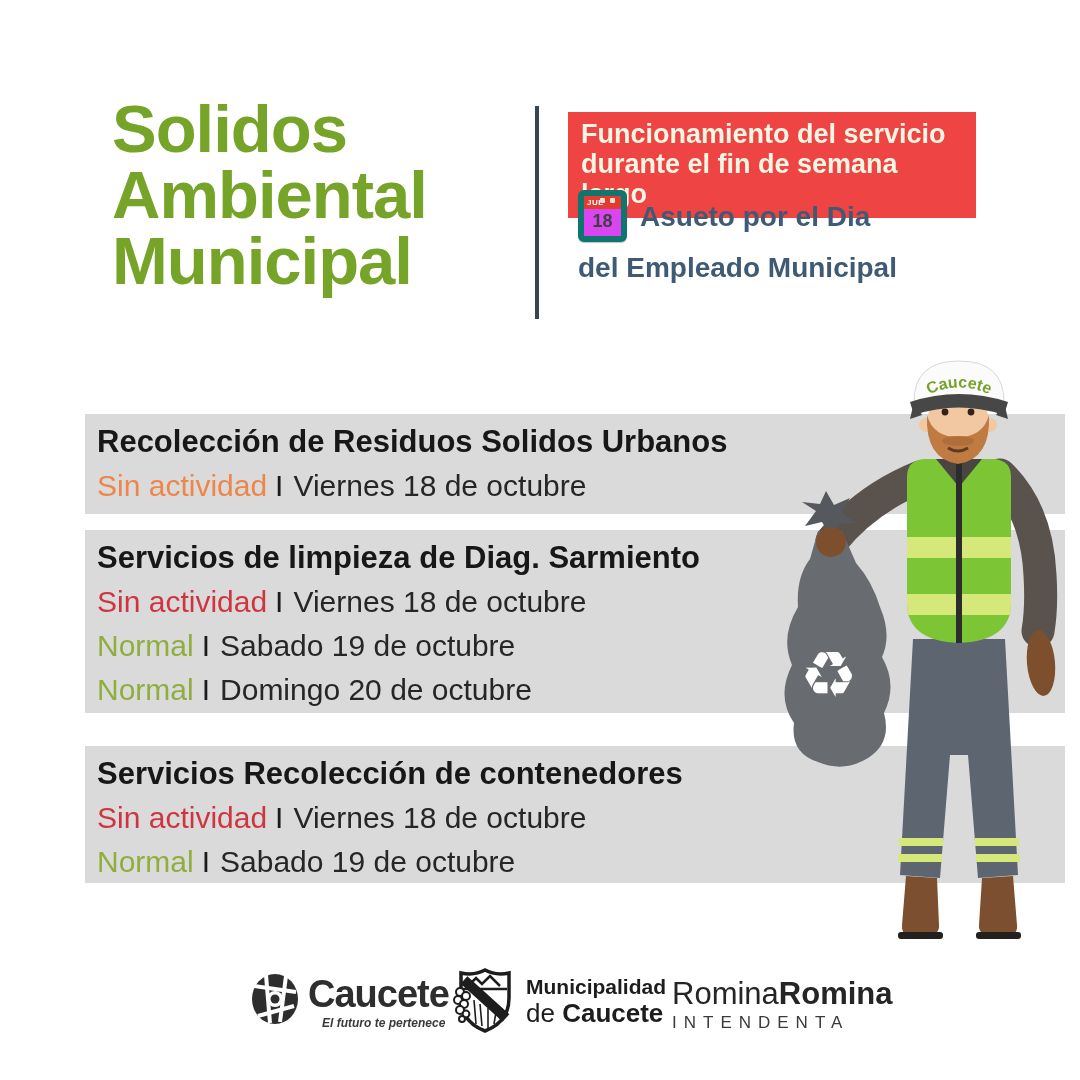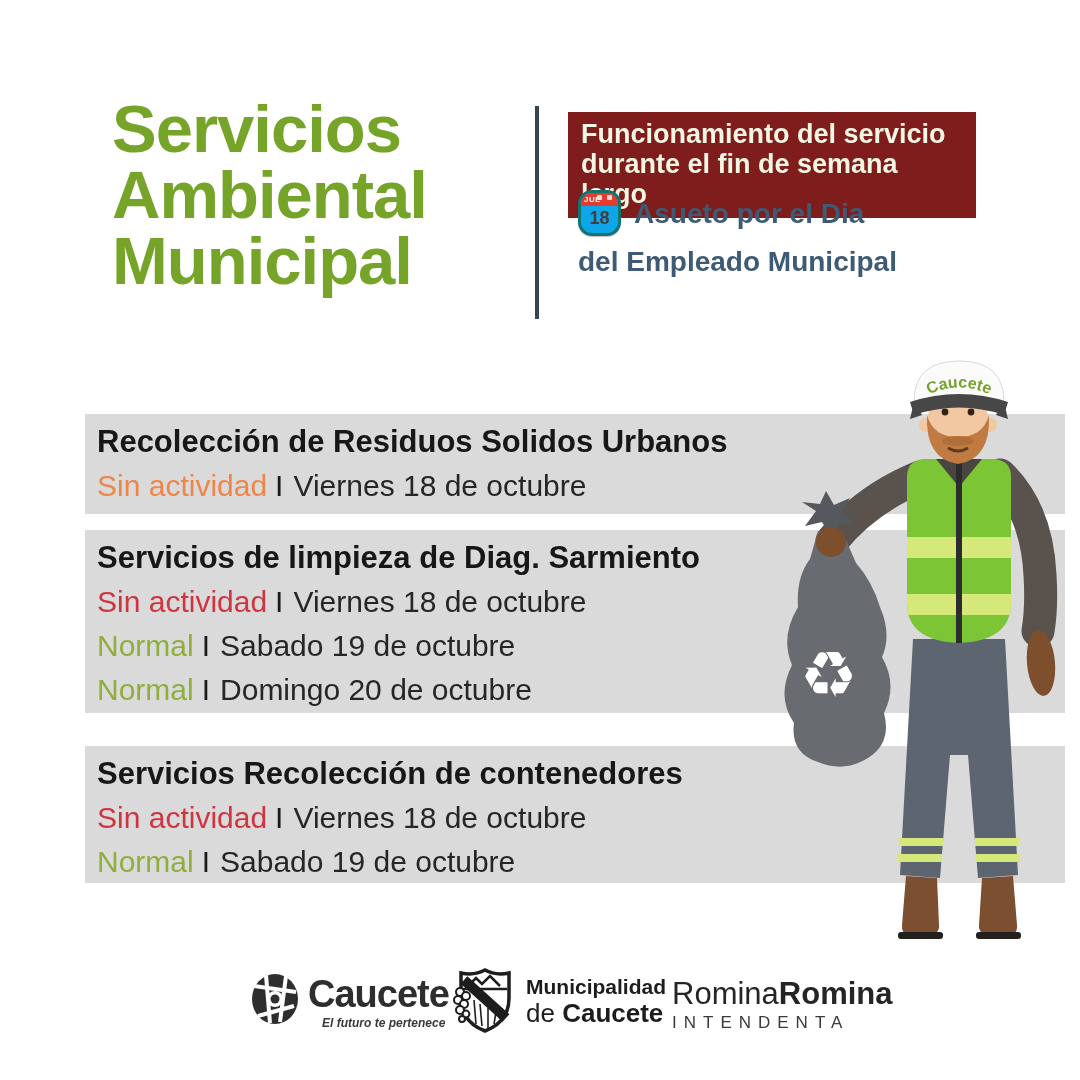--- a/index.html
+++ b/index.html
@@ -13,34 +13,34 @@
     position:absolute;left:112px;top:96px;z-index:3;
     font-size:67px;line-height:66px;font-weight:800;letter-spacing:-1px;
     color:#76a428;
   }
   .divider{
     position:absolute;left:535px;top:106px;width:4px;height:213px;
     background:#36454f;z-index:3;
   }
   .banner{
     position:absolute;left:568px;top:112px;width:382px;z-index:3;
-    background:#7f1d1d;color:#f3f6e3;
+    background:#ef4444;color:#f3f6e3;
     font-size:27px;line-height:30px;font-weight:bold;
     padding:7px 13px 9px 13px;
   }
   .holiday{
     position:absolute;left:578px;top:190px;z-index:3;
     color:#3e5a74;font-size:28px;line-height:33px;font-weight:bold;
   }
   .holiday-row1{display:flex;align-items:center;gap:13px;}
   .holiday-line2{margin-top:9px;}
   
   .cal{
-    width:37px;height:40px;background:#0ea5e9;border:3px solid #0f766e;
-    border-radius:14px;overflow:hidden;flex:0 0 auto;
+    width:37px;height:40px;background:#d946ef;border:6px solid #0f766e;
+    border-radius:6px;overflow:hidden;flex:0 0 auto;
     box-shadow:0 1px 1px rgba(0,0,0,.25);
   }
   .cal-top{
     height:13px;background:#e23c30;position:relative;
     font-size:8px;line-height:13px;color:#ffffff;font-weight:bold;
     padding-left:3px;letter-spacing:.5px;
   }
   .cal-top::before,.cal-top::after{
     content:"";position:absolute;top:2px;width:5px;height:5px;
     background:#fbd9d4;border-radius:1px;
@@ -80,21 +80,21 @@
   .logo-muni .l2 b{font-weight:800;}
   .logo-mayor{left:672px;top:978px;}
   .logo-mayor .names{font-size:31px;line-height:32px;color:#252525;letter-spacing:0;}
   .logo-mayor .names .bold{font-weight:800;}
   .logo-mayor .role{font-size:17px;letter-spacing:7px;color:#3a3a3a;margin-top:3px;}
 </style>
 </head>
 <body>
 
 <div class="title">
-  <div>Servicios</div>
+  <div>Solidos</div>
   <div>Ambiental</div>
   <div>Municipal</div>
 </div>
 
 <div class="divider"></div>
 
 <div class="banner">
   <div>Funcionamiento del servicio</div>
   <div>durante el fin de semana largo</div>
 </div>

